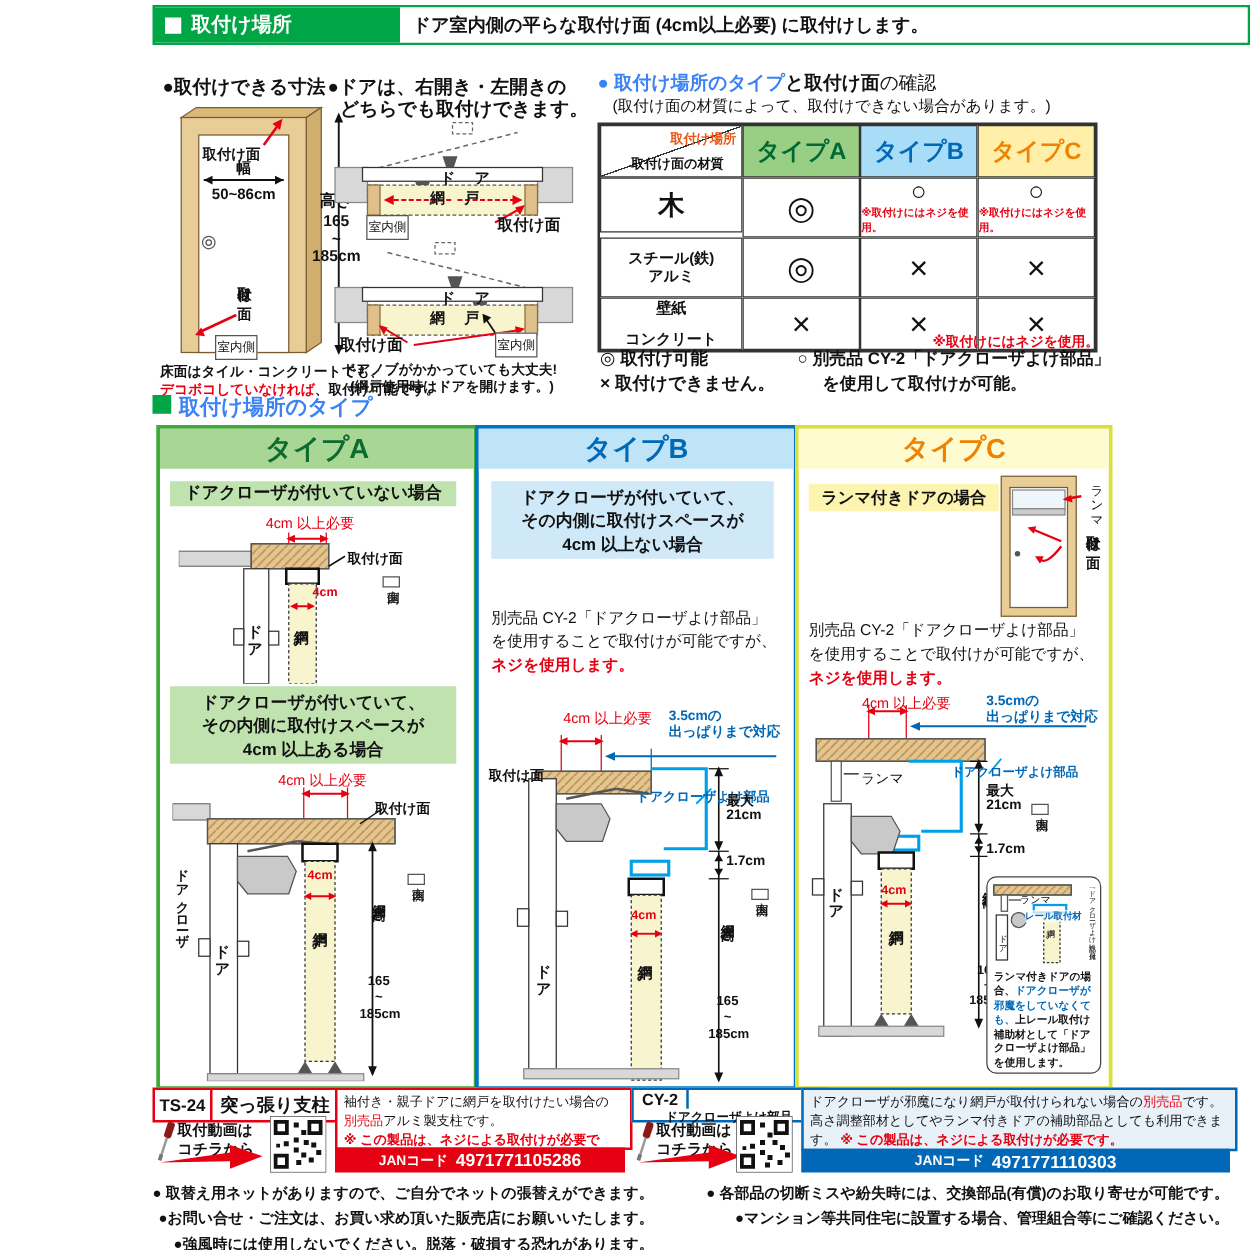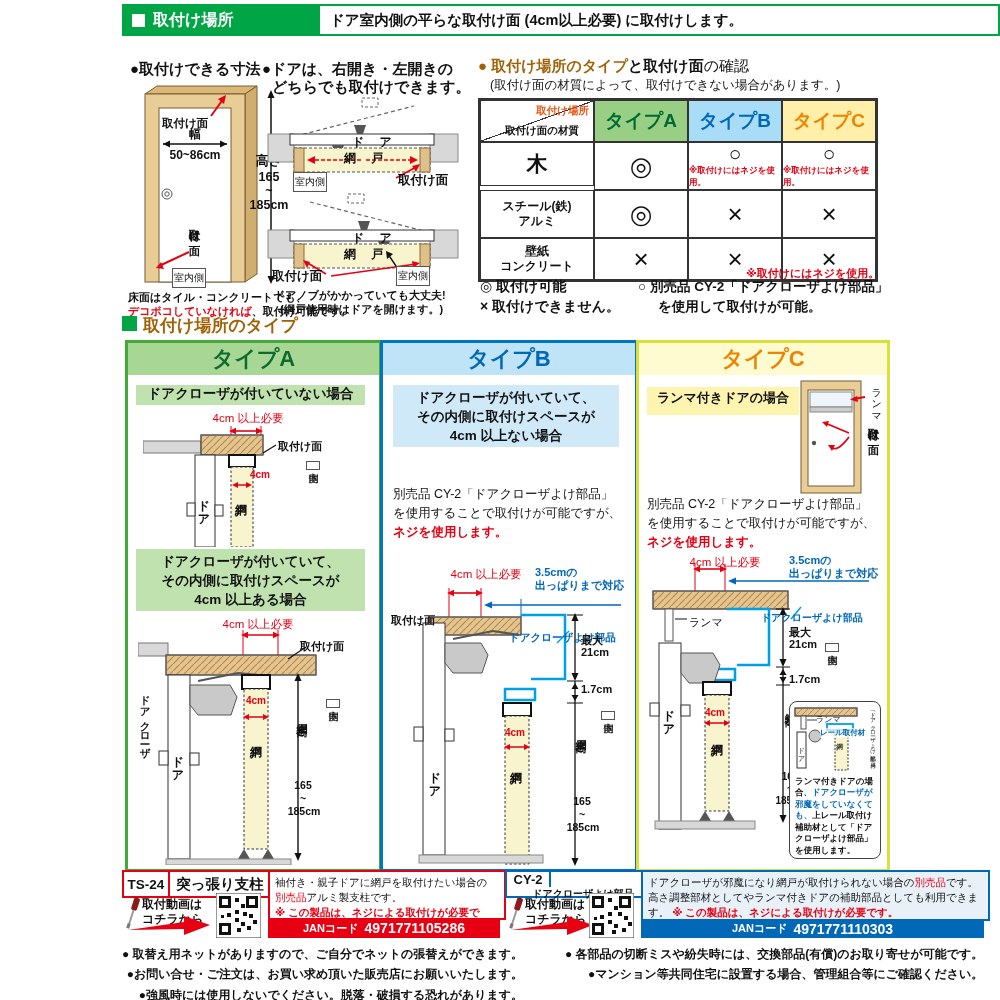--- a/index.html
+++ b/index.html
@@ -1,21 +1,21 @@
 <!DOCTYPE html>
 <html><head>
 <meta charset="utf-8">
 <style>
   html,body{margin:0;padding:0;background:#fff;font-family:"Liberation Sans","DejaVu Sans",sans-serif;color:#111;}
   .page{position:relative;width:1000px;height:1000px;background:#fff;overflow:hidden;}
   .ab{position:absolute;}
   .b{font-weight:bold;}
   .red{color:#e60012;}
   .blue{color:#0068b7;}
-  .or{color:#a16207;}
+  .or{color:#3b82f6;}
   .c{text-align:center;}
   .vt{writing-mode:vertical-rl;text-orientation:upright;letter-spacing:1px;line-height:1;}
   .boxlab{border:1px solid #555;background:#fff;padding:2px 1px;font-size:10px;}
   
   .hdrbar{left:122px;top:4px;width:874px;height:28px;border:2px solid #00a546;display:flex;align-items:stretch;}
   .hdrgreen{background:#00a546;color:#fff;width:188px;display:flex;align-items:center;gap:8px;padding-left:8px;font-size:16px;font-weight:bold;}
   .wsq{display:inline-block;width:13px;height:13px;background:#fff;}
   .gsq{display:inline-block;width:15px;height:15px;background:#00a546;margin-right:6px;}
   .hdrdesc{flex:1;display:flex;align-items:center;padding-left:10px;font-size:14.5px;font-weight:bold;background:#fff;}
   .coltitle{font-size:15px;font-weight:bold;}
@@ -173,21 +173,21 @@
       </div>
     <div>
         <span class="sym">◎</span>
       </div>
     <div>
         <span class="sym">×</span>
       </div>
     <div>
         <span class="sym">×</span>
       </div>
-    <div class="rowlab2" style="height:40px;">
+    <div class="rowlab2" style="height:40px;justify-content:space-between;">
         <span>壁紙</span>
         <span>コンクリート</span>
       </div>
     <div>
         <span class="sym">×</span>
       </div>
     <div>
         <span class="sym">×</span>
       </div>
     <div>
@@ -355,21 +355,21 @@
     <div class="ab b red c" style="left:116px;top:384px;width:32px;font-size:10px;">4cm</div>
     <div class="ab vt b" style="left:127px;top:420px;font-size:12px;">網戸</div>
     <div class="ab vt b" style="left:192px;top:388px;font-size:11px;">網戸高さ</div>
     <div class="ab b c" style="left:182px;top:452px;width:34px;font-size:10.5px;">165</div>
     <div class="ab b c" style="left:182px;top:465px;width:34px;font-size:10.5px;">~</div>
     <div class="ab b c" style="left:180px;top:478px;width:40px;font-size:10.5px;">185cm</div>
   </div>
 
   <div class="ab tbox" style="left:636px;width:248px;border:3px solid #d9df3b;">
     <div class="tahead" style="background:#fffbd0;color:#ef8200;">タイプC</div>
-    <div class="casebox" style="left:8px;top:44px;width:152px;height:28px;background:#fdf4b0;font-size:13px;line-height:22px;">ランマ付きドアの場合</div>
+    <div class="casebox" style="left:8px;top:44px;width:152px;height:22px;background:#fdf4b0;font-size:13px;line-height:22px;">ランマ付きドアの場合</div>
     <svg class="ab" style="left:158px;top:32px;" width="72" height="124" viewBox="0 0 72 124">
       <rect x="4" y="6" width="60" height="112" fill="#e8cd96" stroke="#7a5c33"></rect>
       <rect x="11" y="15" width="46" height="96" fill="#fff" stroke="#7a5c33"></rect>
       <rect x="13" y="17" width="42" height="15" fill="#eef6fb" stroke="#888"></rect>
       <rect x="13" y="32" width="42" height="5" fill="#cccccc" stroke="#888"></rect>
       <circle cx="17" cy="68" r="2.2" fill="#555"></circle>
       <line x1="68" y1="22" x2="56" y2="24" stroke="#e60012" stroke-width="2"></line>
         <polygon points="53,24.5 60,21 61,27" fill="#e60012"></polygon>
       <line x1="52" y1="58" x2="28" y2="48" stroke="#e60012" stroke-width="1.8"></line>
         <polygon points="25,47 32,46 30,52" fill="#e60012"></polygon>

